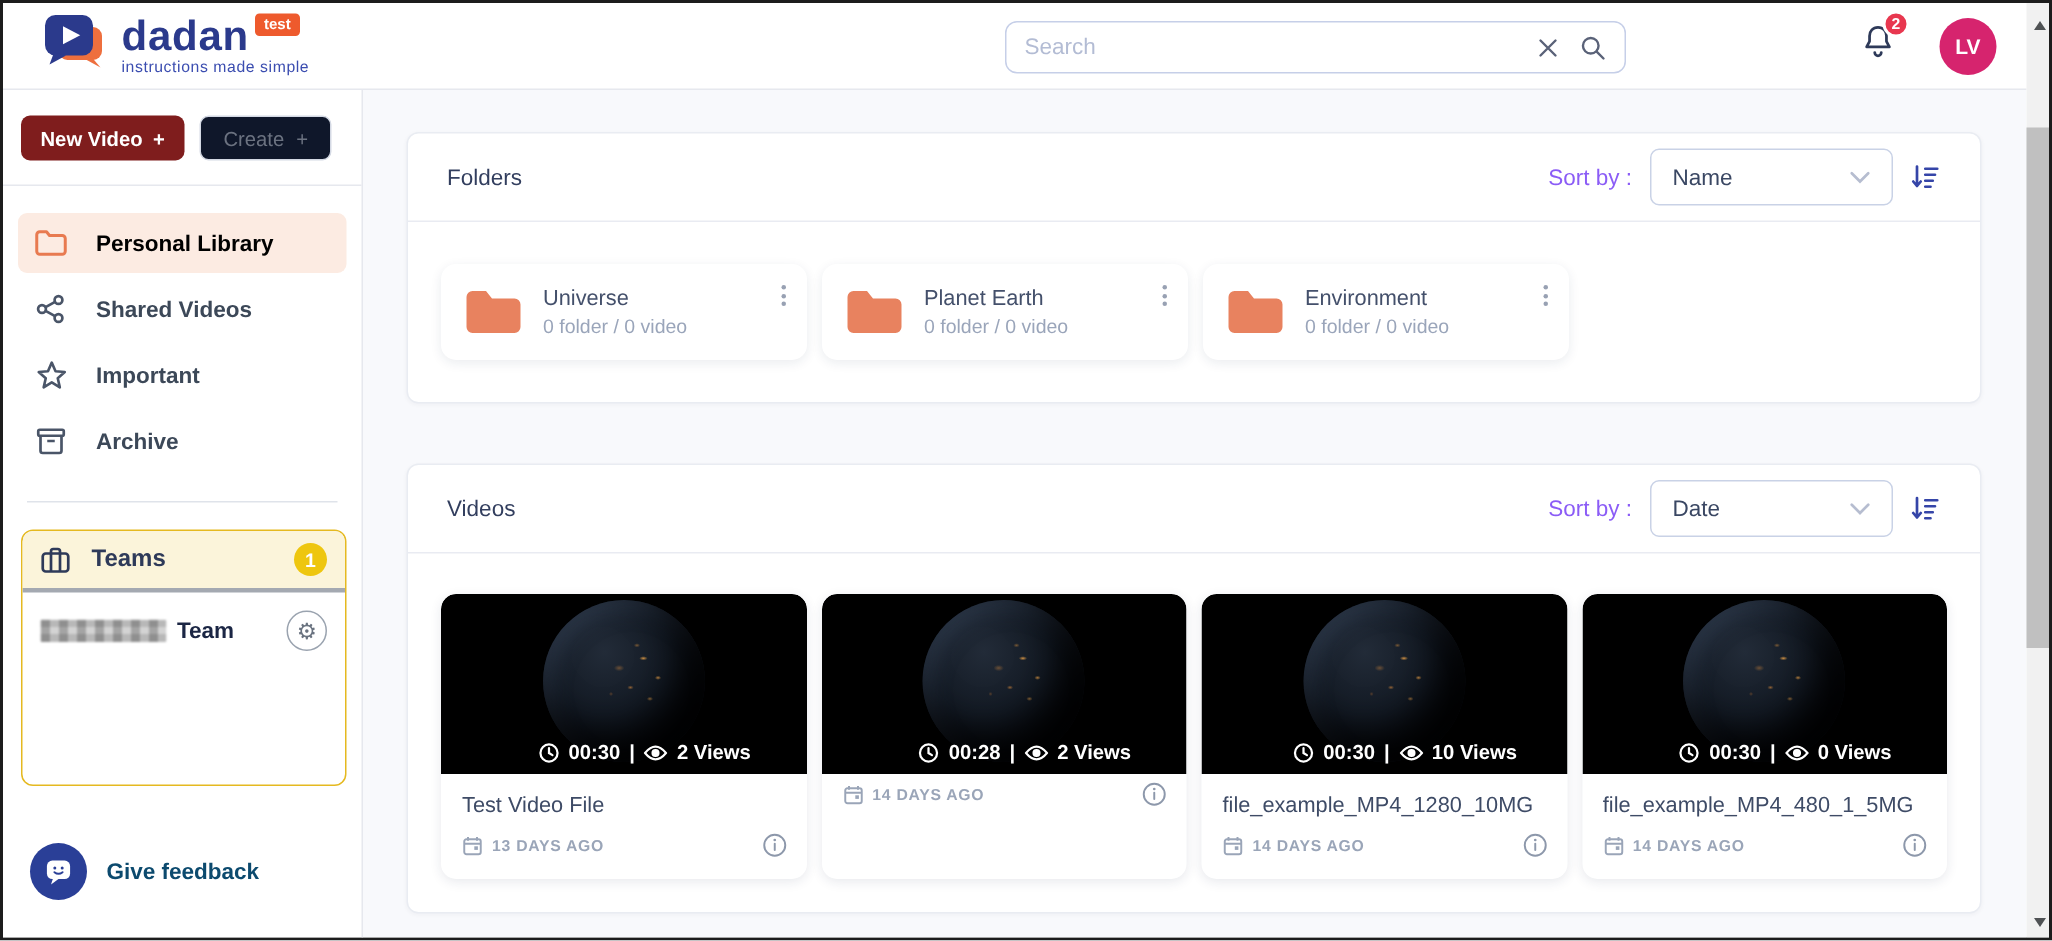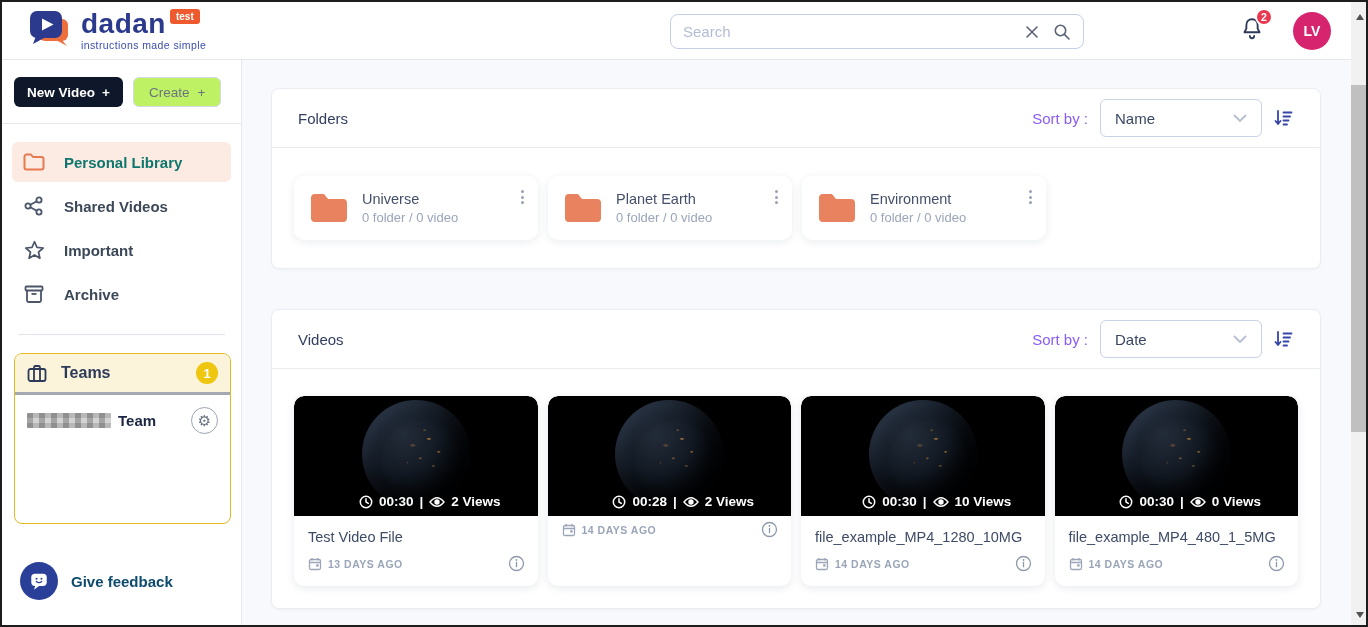--- a/index.html
+++ b/index.html
@@ -28,27 +28,27 @@
   .bell-wrap { position:relative; color:#2e3a59; }
   .bell-badge { position:absolute; top:-8px; right:-8px; min-width:18px; height:18px; border-radius:50%; background:#e8374f; border:2px solid #fff; color:#fff; font-size:10.5px; font-weight:bold; display:flex; align-items:center; justify-content:center; }
   .avatar { width:38px; height:38px; border-radius:50%; background:#d6246e; color:#fff; font-size:14px; font-weight:bold; display:flex; align-items:center; justify-content:center; cursor:pointer; }
 
   
   .content { flex:1; display:flex; overflow:hidden; }
 
   
   .sidebar { width:240px; flex:0 0 240px; background:#fff; border-right:1px solid #e6e8ee; display:flex; flex-direction:column; padding-top:17px; }
   .btn-row { display:flex; gap:10px; padding:0 12px 16px 12px; border-bottom:1px solid #e6e8ee; }
-  .btn-primary { background:#0f172a; color:#fff; border:none; border-radius:6px; height:30px; padding:0 13px; font-size:13.5px; font-weight:600; display:flex; align-items:center; gap:7px; cursor:pointer; font-family:"Liberation Sans",sans-serif; }
-  .btn-outline { background:#bef264; color:#6b7280; border:1px solid #d4d9e4; border-radius:6px; height:30px; padding:0 15px; font-size:13.5px; display:flex; align-items:center; gap:8px; cursor:pointer; font-family:"Liberation Sans",sans-serif; }
+  .btn-primary { background:#7f1d1d; color:#fff; border:none; border-radius:6px; height:30px; padding:0 13px; font-size:13.5px; font-weight:600; display:flex; align-items:center; gap:7px; cursor:pointer; font-family:"Liberation Sans",sans-serif; }
+  .btn-outline { background:#0f172a; color:#6b7280; border:1px solid #d4d9e4; border-radius:6px; height:30px; padding:0 15px; font-size:13.5px; display:flex; align-items:center; gap:8px; cursor:pointer; font-family:"Liberation Sans",sans-serif; }
 
   .nav { margin-top:18px; padding:0 10px; display:flex; flex-direction:column; gap:4px; }
   .nav-item { display:flex; align-items:center; gap:18px; height:40px; padding:0 10px; border-radius:6px; font-size:15px; color:#3c4858; font-weight:600; cursor:pointer; }
   .nav-item .nicon { width:24px; display:flex; justify-content:center; color:#4a5568; }
-  .nav-item.active { background:#fcebe2; color:#0f766e; }
+  .nav-item.active { background:#fcebe2; color:#000000; }
   .nav-item.active .nicon { color:#e87a50; }
 
   .side-divider { border-top:1px solid #dfe3ea; margin:20px 16px 0 16px; }
 
   .teams-box { margin:18px 10px 0 12px; border:1.5px solid #e5b920; border-radius:8px; overflow:hidden; background:#fff; }
   .teams-header { background:#fbf4da; height:38px; display:flex; align-items:center; padding:0 12px; cursor:pointer; }
   .teams-header .ticon { color:#2e3a59; display:flex; }
   .teams-title { font-size:16px; font-weight:bold; color:#2e3a59; margin-left:14px; }
   .teams-badge { margin-left:auto; width:22px; height:22px; border-radius:50%; background:#eec60f; color:#fff; font-size:13px; font-weight:bold; display:flex; align-items:center; justify-content:center; }
   .teams-sep { height:3px; background:#a4a9b1; }

